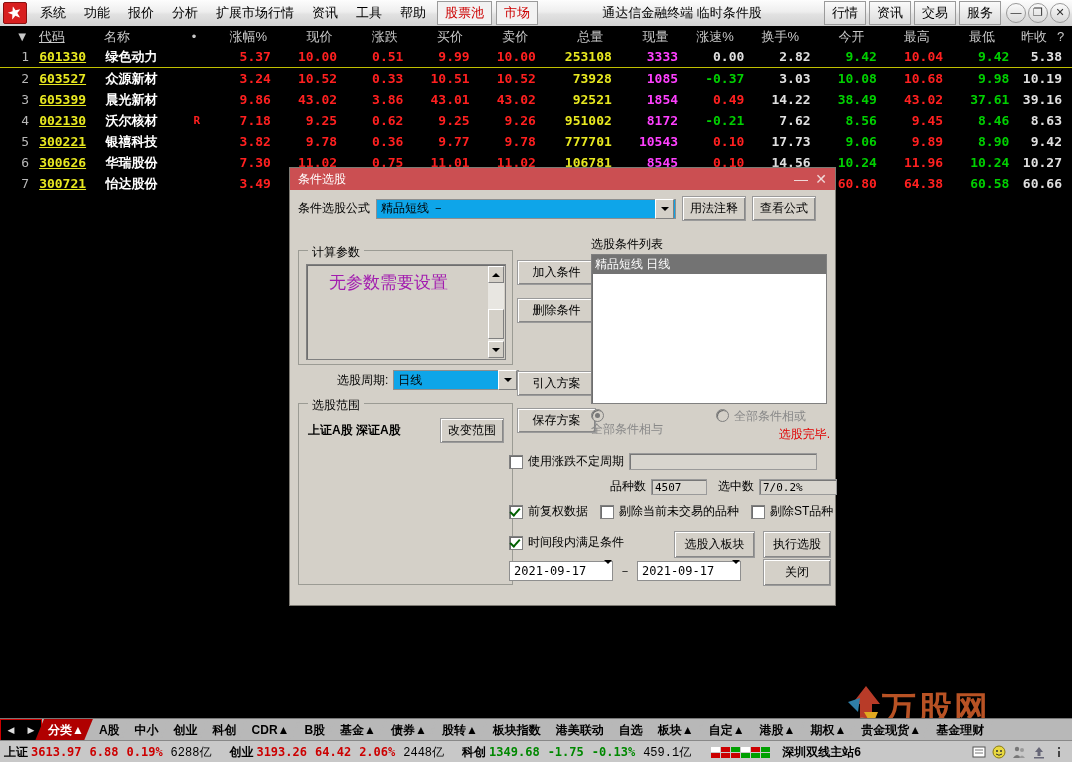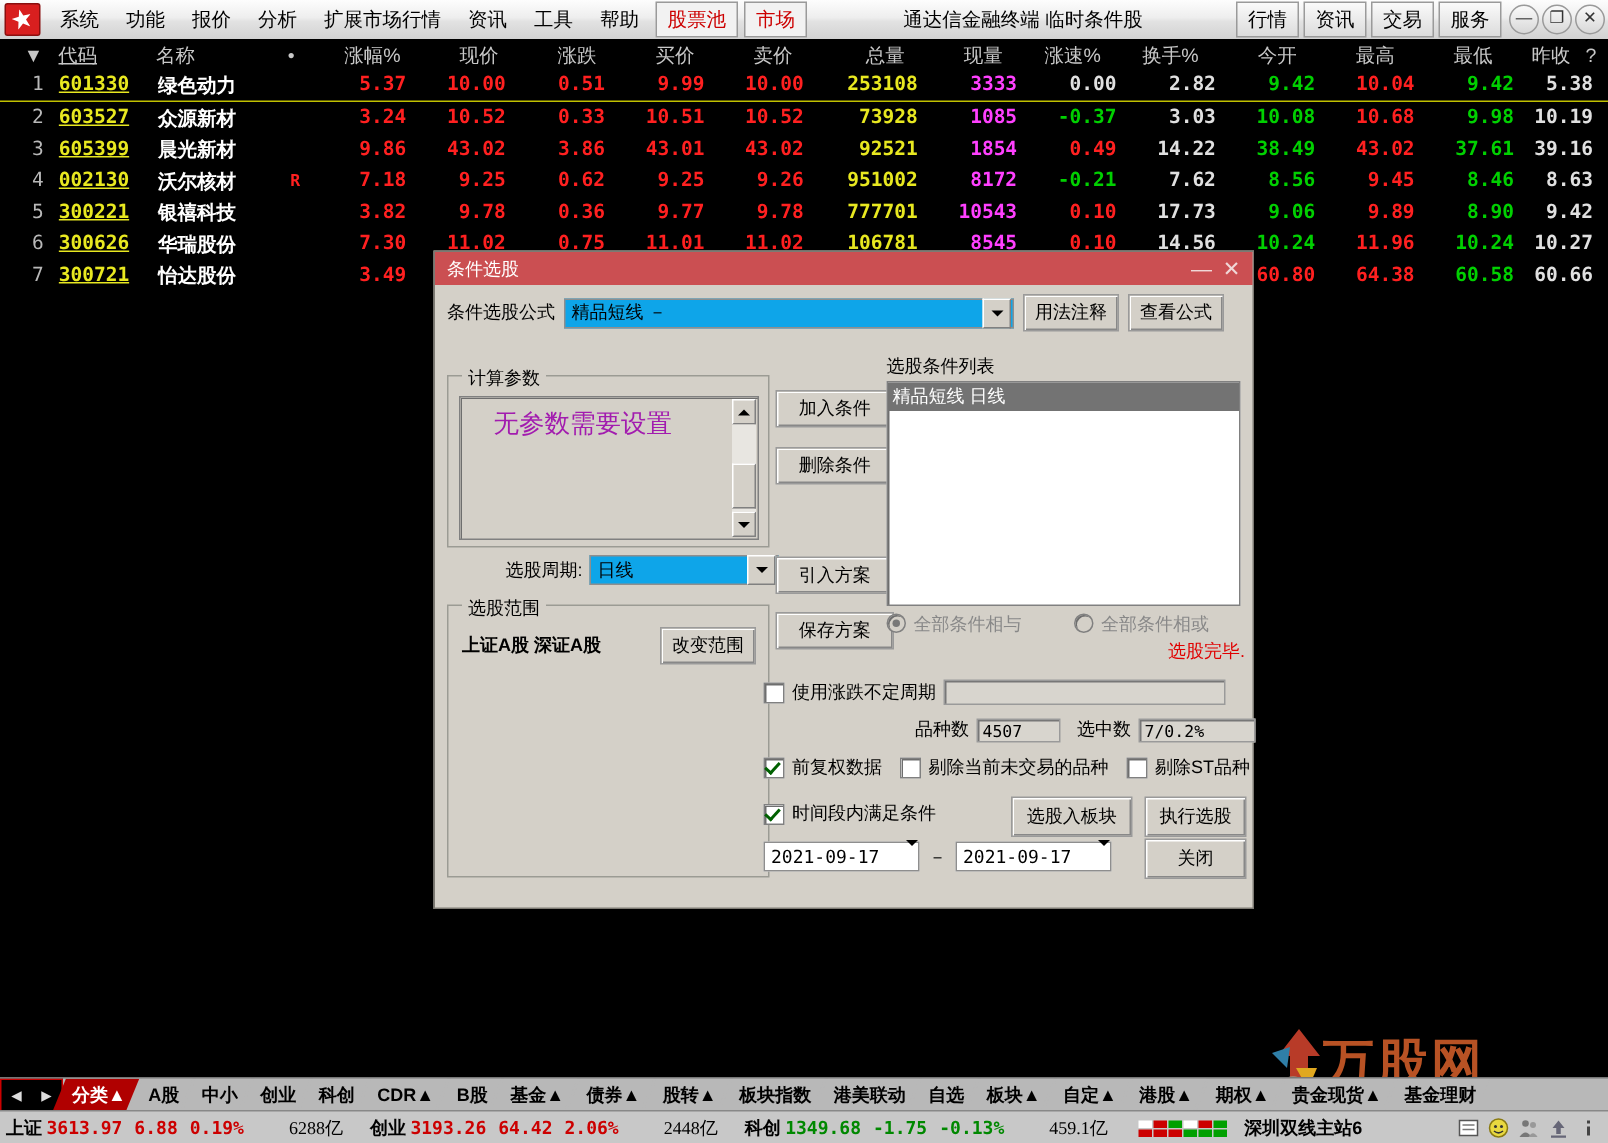--- a/index.html
+++ b/index.html
@@ -209,21 +209,21 @@
     margin-left:-7px;
   }
   .tab.active{background:#b00000;color:#fff;}
   .statusbar{
     position:absolute;left:0;top:740px;width:1072px;height:22px;
     background:#c8c8c8;border-top:1px solid #888;display:flex;align-items:center;
     font-size:12px;overflow:hidden;
   }
   .sb-lbl{color:#000;margin:0 3px 0 4px;font-weight:bold;white-space:nowrap;}
   .sb-v{font-family:"DejaVu Sans Mono","Liberation Mono",monospace;font-weight:bold;margin-right:8px;white-space:nowrap;}
-  .sb-a{color:#000;font-family:Liberation Serif, serif;margin-right:14px;white-space:nowrap;margin-left:22px;}
+  .sb-a{color:#000;font-family:Liberation Mono, monospace;margin-right:14px;white-space:nowrap;}
   .sb-red{color:#cc0000;}
   .sb-grn{color:#008800;}
   .mini{
     display:grid;grid-template-columns:repeat(6,9px);grid-auto-rows:5px;gap:1px;
     margin:0 6px;
   }
   .mini i{display:block;background:#cc0000;}
   .mini i.g{background:#00a000;}
   .mini i.w{background:#fff;}
   .sb-srv{color:#000;font-weight:bold;margin-left:6px;white-space:nowrap;}
@@ -494,21 +494,21 @@
       <div class="btn" style="position:absolute;left:227px;top:108px;width:63px;">删除条件</div>
       <div class="btn" style="position:absolute;left:227px;top:181px;width:63px;">引入方案</div>
       <div class="btn" style="position:absolute;left:227px;top:218px;width:63px;">保存方案</div>
 
       <div class="lbl" style="position:absolute;left:301px;top:46px;">选股条件列表</div>
       <div class="condlist">
         <div class="sel">精品短线   日线</div>
       </div>
 
       <div class="radio-row">
-        <div style="display:flex;align-items:flex-start;width:125px;">
+        <div style="display:flex;align-items:flex-start;width:125px;flex-direction:column;">
           <span class="radio on"></span>
           <span>全部条件相与</span>
         </div>
         <div style="display:flex;align-items:flex-start;">
           <span class="radio"></span>
           <span>全部条件相或</span>
         </div>
       </div>
 
       <div class="done">选股完毕.</div>

